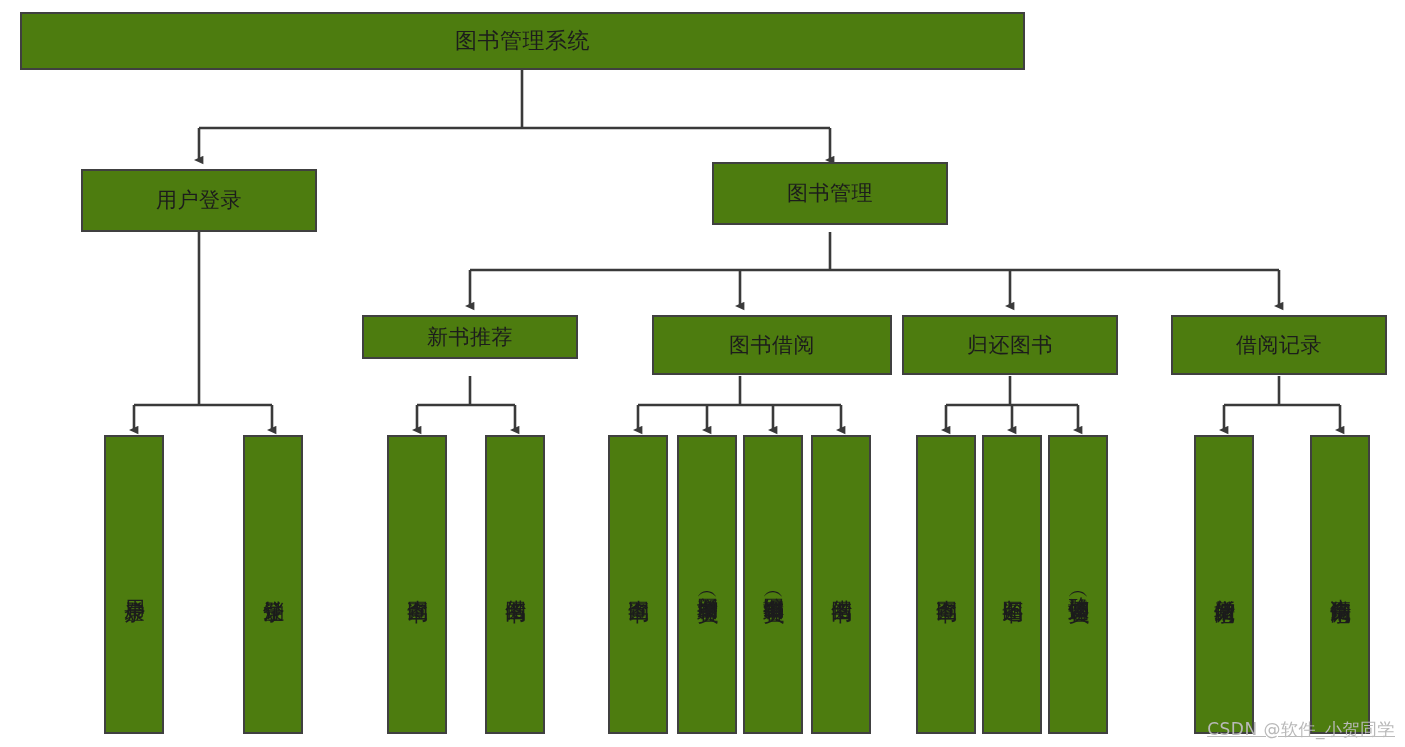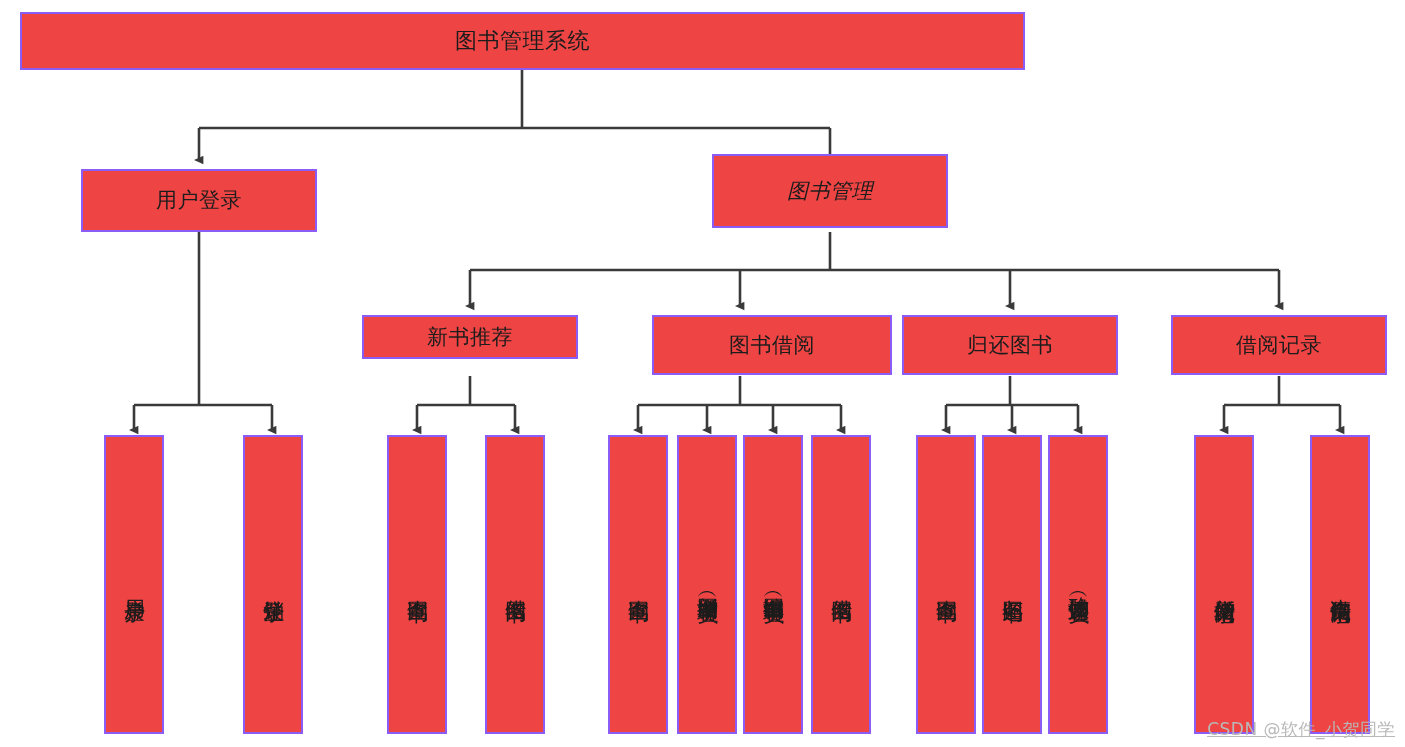--- a/index.html
+++ b/index.html
@@ -23,22 +23,22 @@
     position: absolute;
     left: 0;
     top: 0;
     width: 1405px;
     height: 747px;
     pointer-events: none;
   }
   .node {
     position: absolute;
     box-sizing: border-box;
-    background: #ef4444;
-    border: 2px solid #8b5cf6;
+    background: #4d7c0f;
+    border: 2px solid #404040;
     display: flex;
     align-items: center;
     justify-content: center;
     z-index: 2;
   }
   .node .label {
     display: block;
     text-align: center;
     line-height: 1.18;
     color: #1c1c1c;
@@ -143,21 +143,21 @@
     </g>
   </svg>
 
   <div class="node horizontal" id="node-root" style="left:20px; top:12px; width:1005px; height:58px;">
     <span class="label">图书管理系统</span>
   </div>
 
   <div class="node horizontal" style="left:81px; top:169px; width:236px; height:63px;">
     <span class="label">用户登录</span>
   </div>
-  <div class="node horizontal" style="left:712px; top:154px; width:236px; height:74px;font-style:italic;">
+  <div class="node horizontal" style="left:712px; top:162px; width:236px; height:63px;">
     <span class="label">图书管理</span>
   </div>
 
   <div class="node horizontal" style="left:362px; top:315px; width:216px; height:44px;">
     <span class="label">新书推荐</span>
   </div>
   <div class="node horizontal" style="left:652px; top:315px; width:240px; height:60px;">
     <span class="label">图书借阅</span>
   </div>
   <div class="node horizontal" style="left:902px; top:315px; width:216px; height:60px;">

